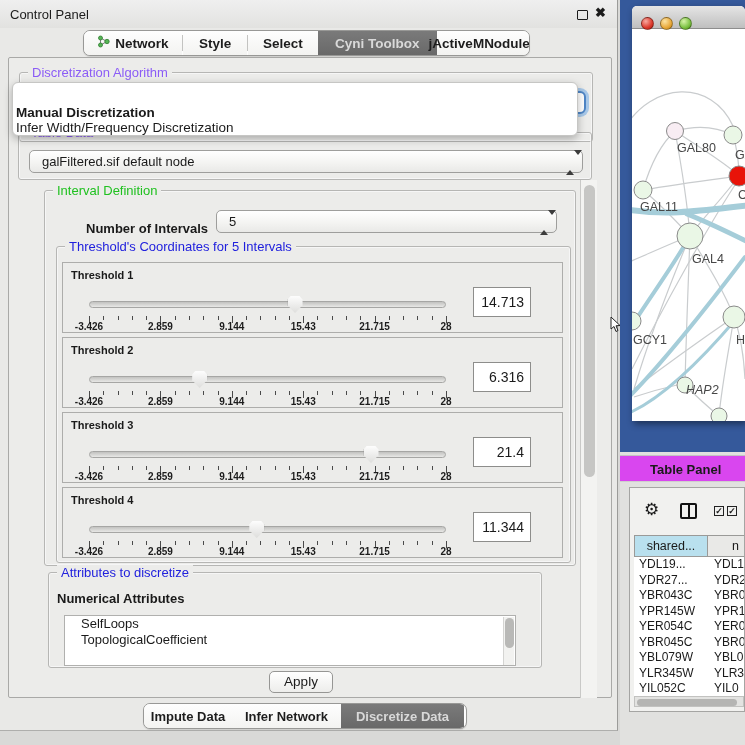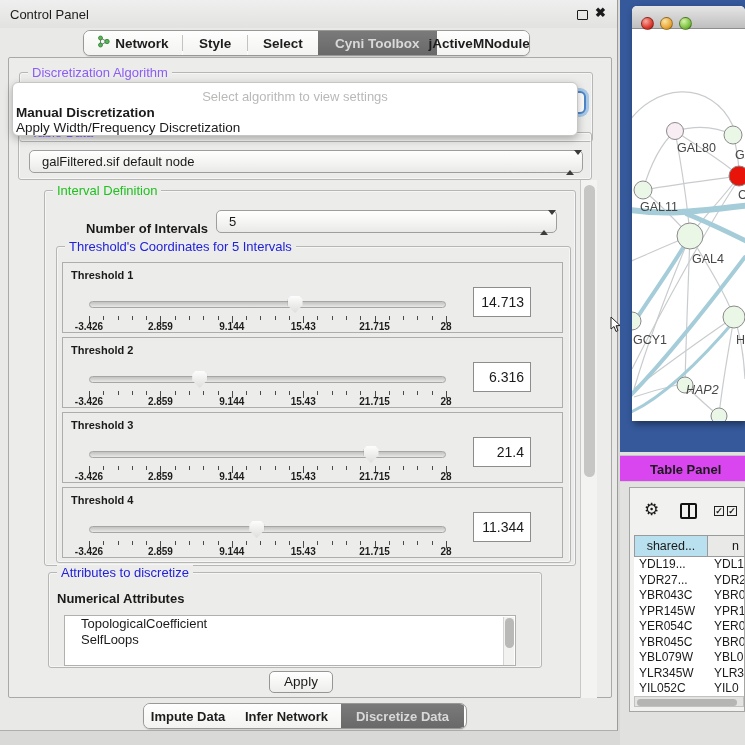--- a/index.html
+++ b/index.html
@@ -144,23 +144,22 @@
   <div id="cp-main" class="abs">
 
     <div class="groupbox" style="left:10px; top:14px; width:574px; height:70px;">
       <span class="group-title gt-plain">Discretization Algorithm</span>
     </div>
   </div>
 
   <div id="algo-combo" class="abs"></div>
 
   <div id="algo-popup" class="abs">
-    <div id="algo-hint" class="abs">Select algorithm to view settings</div>
     <div class="algo-opt b" style="top:22px;">Manual Discretization</div>
-    <div class="algo-opt" style="top:37px;">Apply Width/Frequency Discretization</div>
+    <div class="algo-opt" style="top:37px;">Infer Width/Frequency Discretization</div>
   </div>
 
   <div class="groupbox" style="left:18px; top:132px; width:574px; height:48px;">
     <span class="group-title gt-plain">Table Data</span>
     <div class="combo" style="left:10px; top:17px; width:554px; height:23px;">
       <span class="val">galFiltered.sif default node</span>
       <span class="spin"><span class="up"></span><span class="dn"></span></span>
     </div>
   </div>
 
@@ -329,22 +328,22 @@
         <div class="tick-lab" style="left: 383px;">28</div>
         <div class="th-value">11.344</div>
       </div>
     </div>
 
   <div class="groupbox" style="left:48px; top:572px; width:494px; height:96px;">
     <span class="group-title gt-blue">Attributes to discretize</span>
     <span class="abs" style="left:8px; top:18px; font-size:13px; font-weight:bold;">Numerical Attributes</span>
   </div>
   <div id="attr-list" class="abs">
-    <div class="attr-item">TopologicalCoefficient</div>
-      <div class="attr-item">SelfLoops</div>
+    <div class="attr-item">SelfLoops</div>
+      <div class="attr-item">TopologicalCoefficient</div>
       <div id="attr-scroll">
         <div id="attr-thumb"></div>
       </div>
   </div>
 
   <div id="main-scroll" class="abs">
     <div id="main-thumb"></div>
   </div>
 
   <div id="apply-btn" class="abs">Apply</div>

